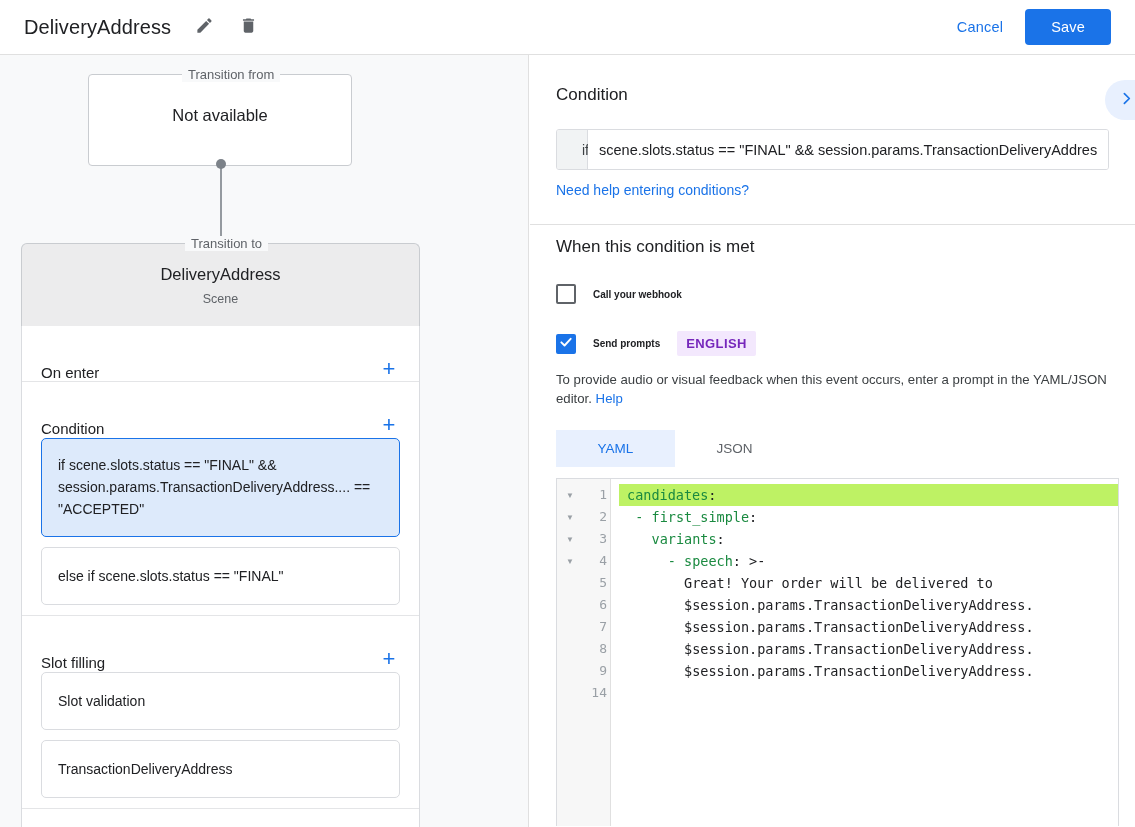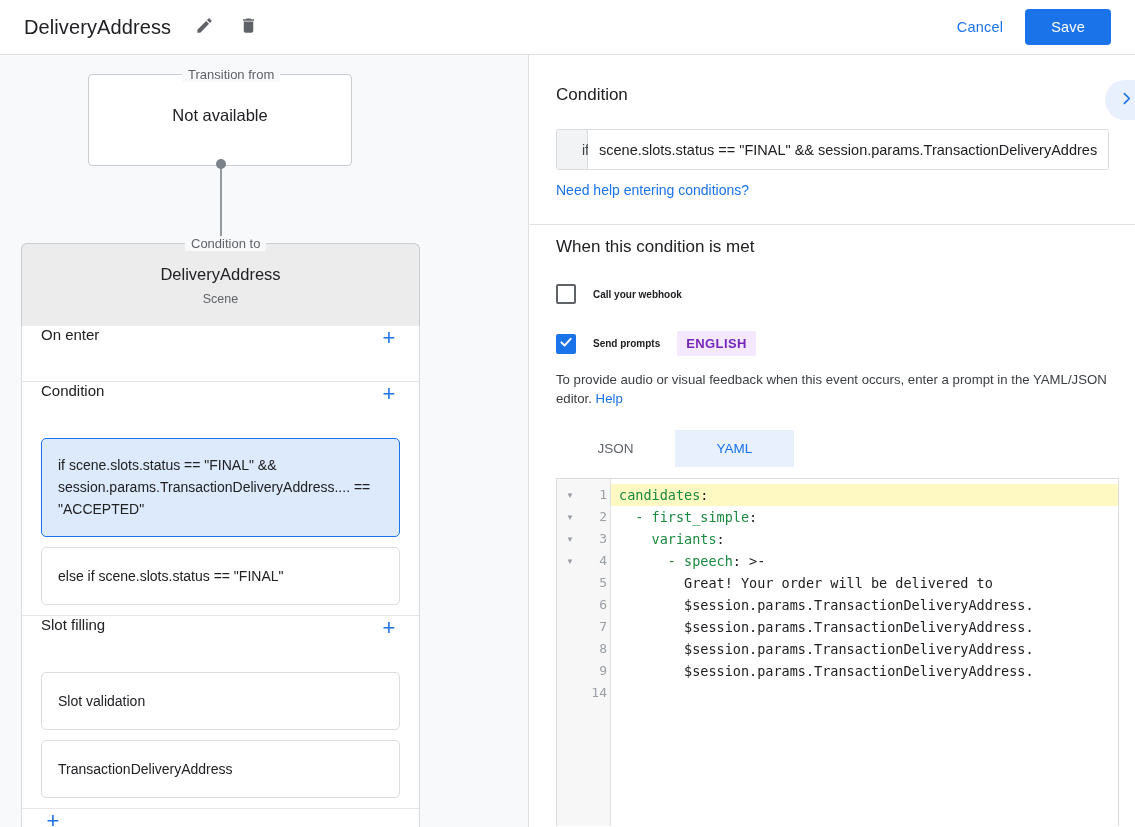--- a/index.html
+++ b/index.html
@@ -103,21 +103,21 @@
   
   .sections {
     position: absolute; left: 21px; top: 271px;
     width: 399px;
     background: #ffffff;
     border: 1px solid #dadce0;
     border-top: none;
     border-radius: 0 0 0 0;
   }
   .section-hdr {
-    display: flex; align-items: flex-start; justify-content: space-between;
+    display: flex; align-items: flex-end; justify-content: space-between;
     height: 55px;
     padding: 0 18px 0 19px;
     cursor: pointer;
   }
   .section-hdr .title { font-size: 15px; color: #202124; }
   .plus-icon {
     color: #1a73e8; font-size: 22px; line-height: 1;
     font-weight: 300;
     cursor: pointer; user-select: none;
     width: 24px; height: 24px;
@@ -296,21 +296,21 @@
     overflow: hidden;
     white-space: pre;
   }
   .cline {
     height: 22px; line-height: 22px;
     font-family: "DejaVu Sans Mono", monospace;
     font-size: 13.5px;
     color: #202124;
     padding-left: 8px;
   }
-  .cline.hl { background: #fef9c3; }
+  .cline.hl { background: #bef264; margin-left: 8px; }
   .k-key { color: #1a8a40; }
   .k-punct { color: #202124; }
 </style>
 </head>
 <body>
 
 <div class="topbar">
   <div class="topbar-title">DeliveryAddress</div>
 
   <div class="icon-btn edit">
@@ -344,21 +344,21 @@
 
   <div class="connector">
     <svg width="10" height="120" viewBox="0 0 10 120">
       <circle cx="5" cy="5" r="5" fill="#7c8289"></circle>
       <line x1="5" y1="5" x2="5" y2="106" stroke="#7c8289" stroke-width="1.6"></line>
       <polygon points="5,118 0.5,106 9.5,106" fill="#7c8289"></polygon>
     </svg>
   </div>
 
   <div class="fieldset-box to">
-    <div class="legend">Condition to</div>
+    <div class="legend">Transition to</div>
     <div class="box-main-text">DeliveryAddress</div>
     <div class="box-sub-text">Scene</div>
   </div>
 
   <div class="sections">
 
     <div class="section-hdr">
       <span class="title">On enter</span>
       <span class="plus-icon">+</span>
     </div>
@@ -433,22 +433,22 @@
       <div class="check-label">Send prompts</div>
       <div class="lang-badge">ENGLISH</div>
     </div>
 
     <div class="desc-text">
       <span>To provide audio or visual feedback when this event occurs, enter a prompt in the YAML/JSON editor.</span>
       <a>Help</a>
     </div>
 
     <div class="tabs">
+      <div class="tab active">YAML</div>
       <div class="tab">JSON</div>
-      <div class="tab active">YAML</div>
     </div>
 
     <div class="editor">
       <div class="fold-col" id="foldcol">
           <div class="fold-arrow">▼</div>
           <div class="fold-arrow">▼</div>
           <div class="fold-arrow">▼</div>
           <div class="fold-arrow">▼</div>
           <div class="fold-arrow"></div>
           <div class="fold-arrow"></div>

